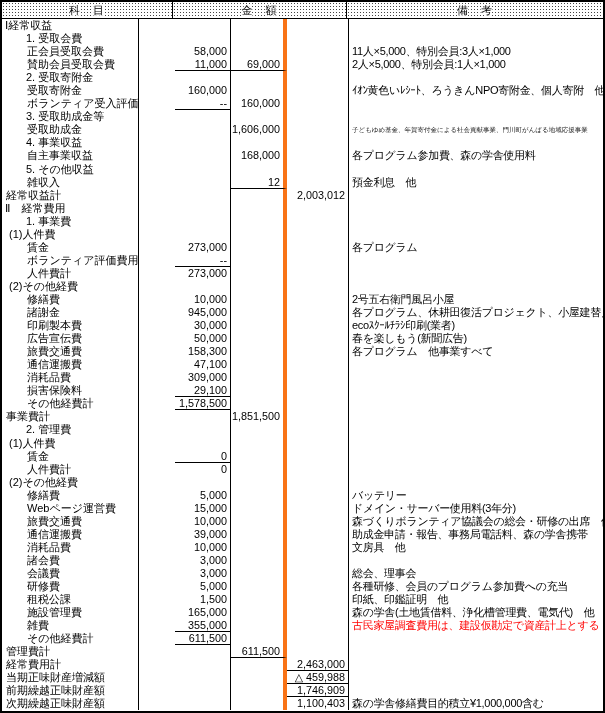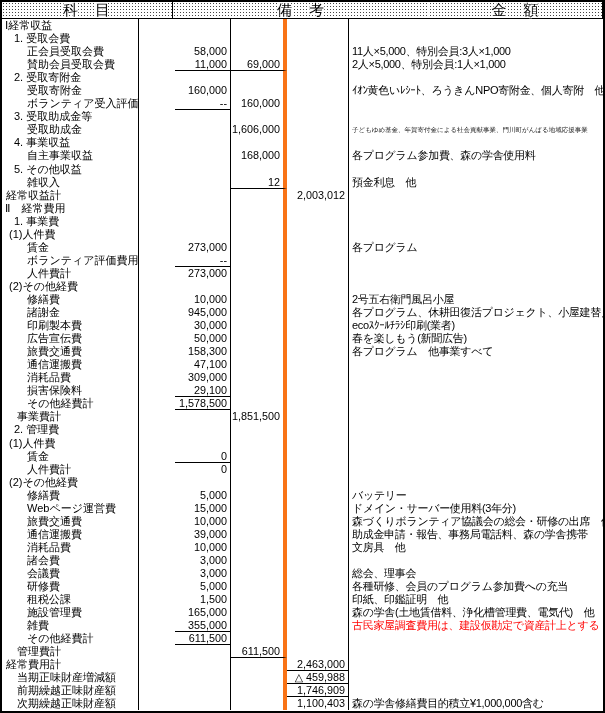--- a/index.html
+++ b/index.html
@@ -11,59 +11,59 @@
     background:#fff;
     font-family:"Liberation Sans",sans-serif;
     font-size:11px;color:#000;
     overflow:hidden;
   }
   
   .hdr{display:flex;height:17px;box-sizing:border-box;border-bottom:1px solid #000;}
   .hdr-cell{
     box-sizing:border-box;
     display:flex;align-items:center;justify-content:center;
-    font-size:15px;letter-spacing:1px;
+    font-size:11px;letter-spacing:1px;
     background-image:radial-gradient(circle,#444 0.7px,transparent 0.85px);
     background-size:3px 3px;
     text-shadow:-1px 0 0 #fff,1px 0 0 #fff,0 -1px 0 #fff,0 1px 0 #fff,-1px -1px 0 #fff,1px 1px 0 #fff,1px -1px 0 #fff,-1px 1px 0 #fff;
   }
   .hc0{width:171px;border-right:1px solid #000;}
   .hc1{width:174px;border-right:1px solid #000;}
   .hc2{flex:1;}
   
   .tbody{display:flex;flex-direction:column;}
   .row{display:flex;flex:none;height:13.05px;line-height:13px;}
   .cell{box-sizing:border-box;white-space:nowrap;overflow:visible;}
   .c0{width:137px;border-right:1px solid #000;overflow:hidden;}
   .c1{width:56px;border-right:1px solid #000;margin-left:36px;}
   .c2{width:56px;border-right:4px solid #f97316;}
   .c3{width:62px;border-right:1px solid #000;}
   .c4{flex:1;padding-left:3px;overflow:hidden;letter-spacing:-0.3px;}
   .num{text-align:right;padding-right:3px;font-size:10.8px;}
   .u{border-bottom:1px solid #000;}
   
   .ind-0{padding-left:3px;}
-  .ind-1{padding-left:12px;}
+  .ind-1{padding-left:24px;}
   .ind-p{padding-left:7px;}
   .ind-2{padding-left:25px;}
   .ind-t0{padding-left:4px;}
-  .ind-t1{padding-left:15px;}
+  .ind-t1{padding-left:4px;}
   
   .small{font-size:6.5px;letter-spacing:0;color:#222;}
   .red{color:#f00;}
   .dito{padding-left:41px;margin-top:39px;}
 </style>
 </head>
 <body>
 
 <div class="sheet">
   <div class="hdr">
     <div class="hdr-cell hc0">科　目</div>
+    <div class="hdr-cell hc1">金　額</div>
     <div class="hdr-cell hc2">備　考</div>
-    <div class="hdr-cell hc1">金　額</div>
   </div>
   <div class="tbody" id="tbody">
       <div class="row">
         <div class="cell c0 ind-0">Ⅰ経常収益</div>
         <div class="cell c1 num"></div>
         <div class="cell c2 num"></div>
         <div class="cell c3 num"></div>
         <div class="cell c4"></div>
       </div>
       <div class="row">

